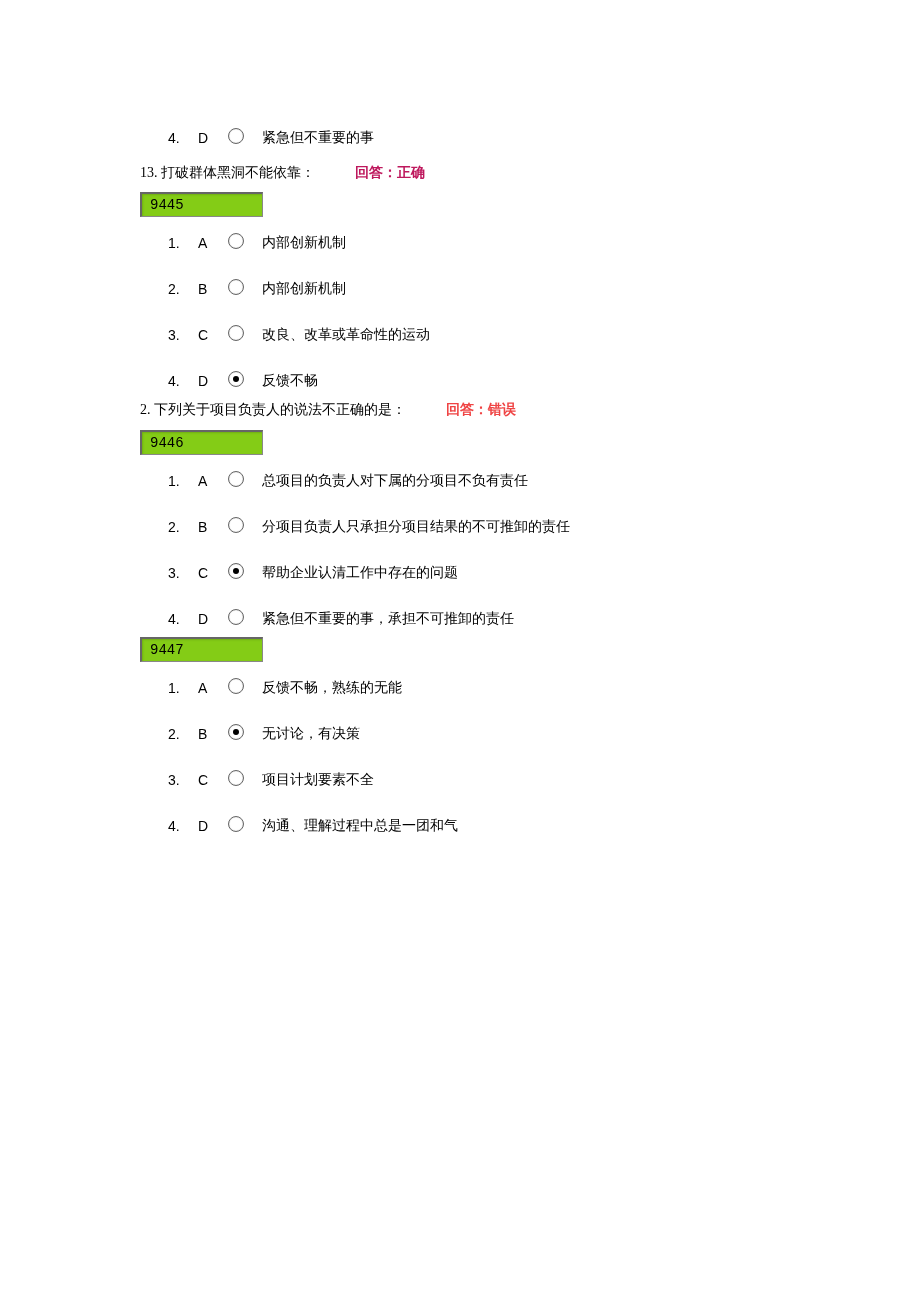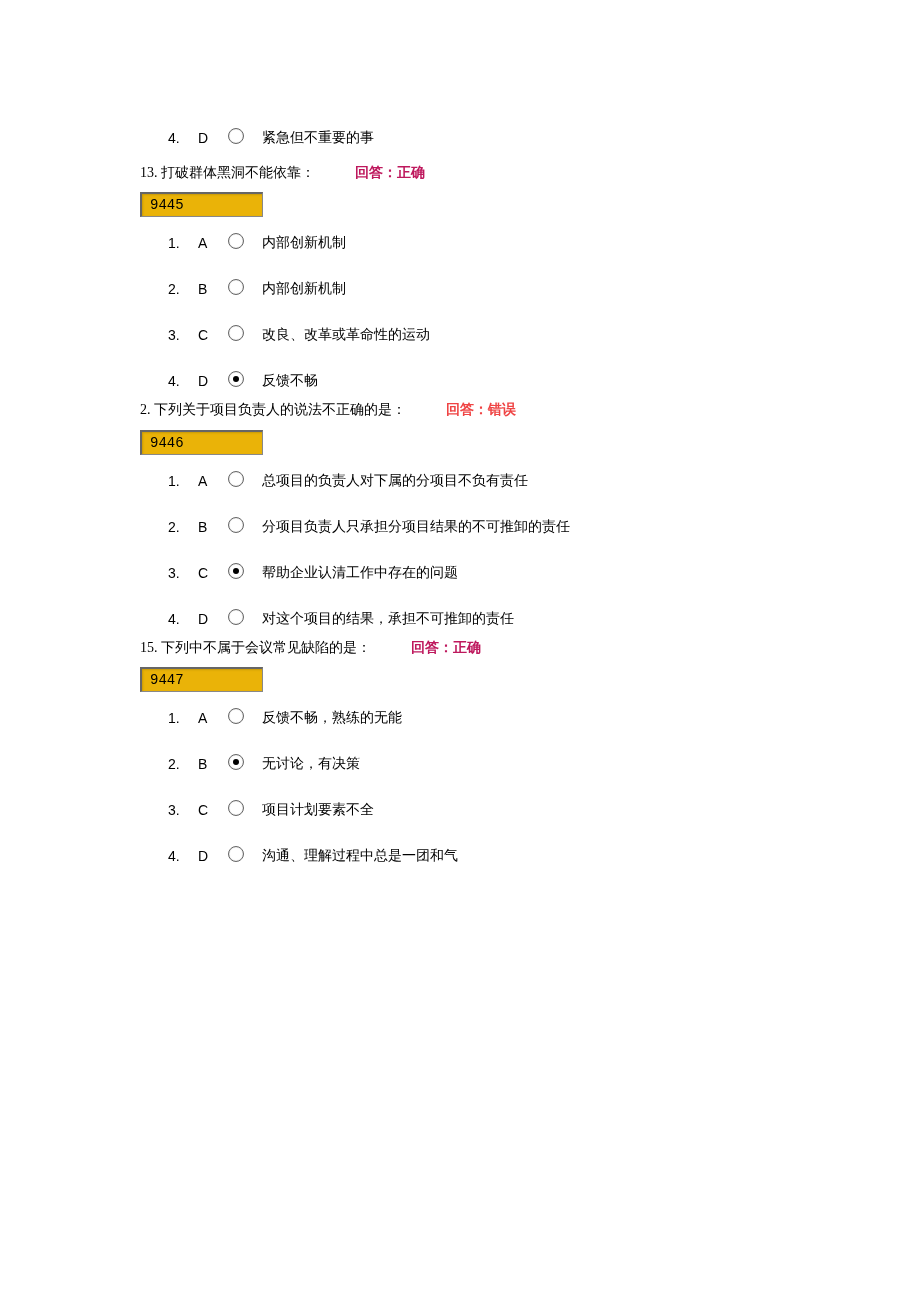--- a/index.html
+++ b/index.html
@@ -30,21 +30,21 @@
   }
   .feedback-label {
     margin-left: 40px;
   }
   .correct { color: #be185d; font-weight: bold; }
   .wrong { color: #ef4444; font-weight: bold; }
   .id-box {
     border: 1px solid #888;
     border-top: 2px solid #666;
     border-left: 2px solid #666;
-    background: #eab308;
+    background: #84cc16;
     width: 104px;
     padding: 3px 8px;
     font-family: "Courier New", monospace;
     font-size: 14px;
     margin: 6px 0 18px 0;
     box-shadow: inset 1px 1px 2px rgba(0,0,0,0.15);
   }
   .options {
     padding-left: 28px;
   }
@@ -148,24 +148,23 @@
         <div class="option-row">
           <span class="opt-index">3.</span>
           <span class="opt-letter">C</span>
           <span class="radio selected"></span>
           <span class="opt-text">帮助企业认清工作中存在的问题</span>
         </div>
         <div class="option-row" style="margin-bottom: 10px;">
           <span class="opt-index">4.</span>
           <span class="opt-letter">D</span>
           <span class="radio"></span>
-          <span class="opt-text">对这个项目的结果，承担不可推卸的责任</span>
+          <span class="opt-text">紧急但不重要的事，承担不可推卸的责任</span>
         </div>
       </div>
-      <div class="question-row"><span class="q-num">15.</span> <span class="q-text">下列中不属于会议常见缺陷的是：</span><span class="feedback-label correct">回答：正确</span></div>
       <div class="id-box">9447</div>
       <div class="options">
         <div class="option-row">
           <span class="opt-index">1.</span>
           <span class="opt-letter">A</span>
           <span class="radio"></span>
           <span class="opt-text">反馈不畅，熟练的无能</span>
         </div>
         <div class="option-row">
           <span class="opt-index">2.</span>

